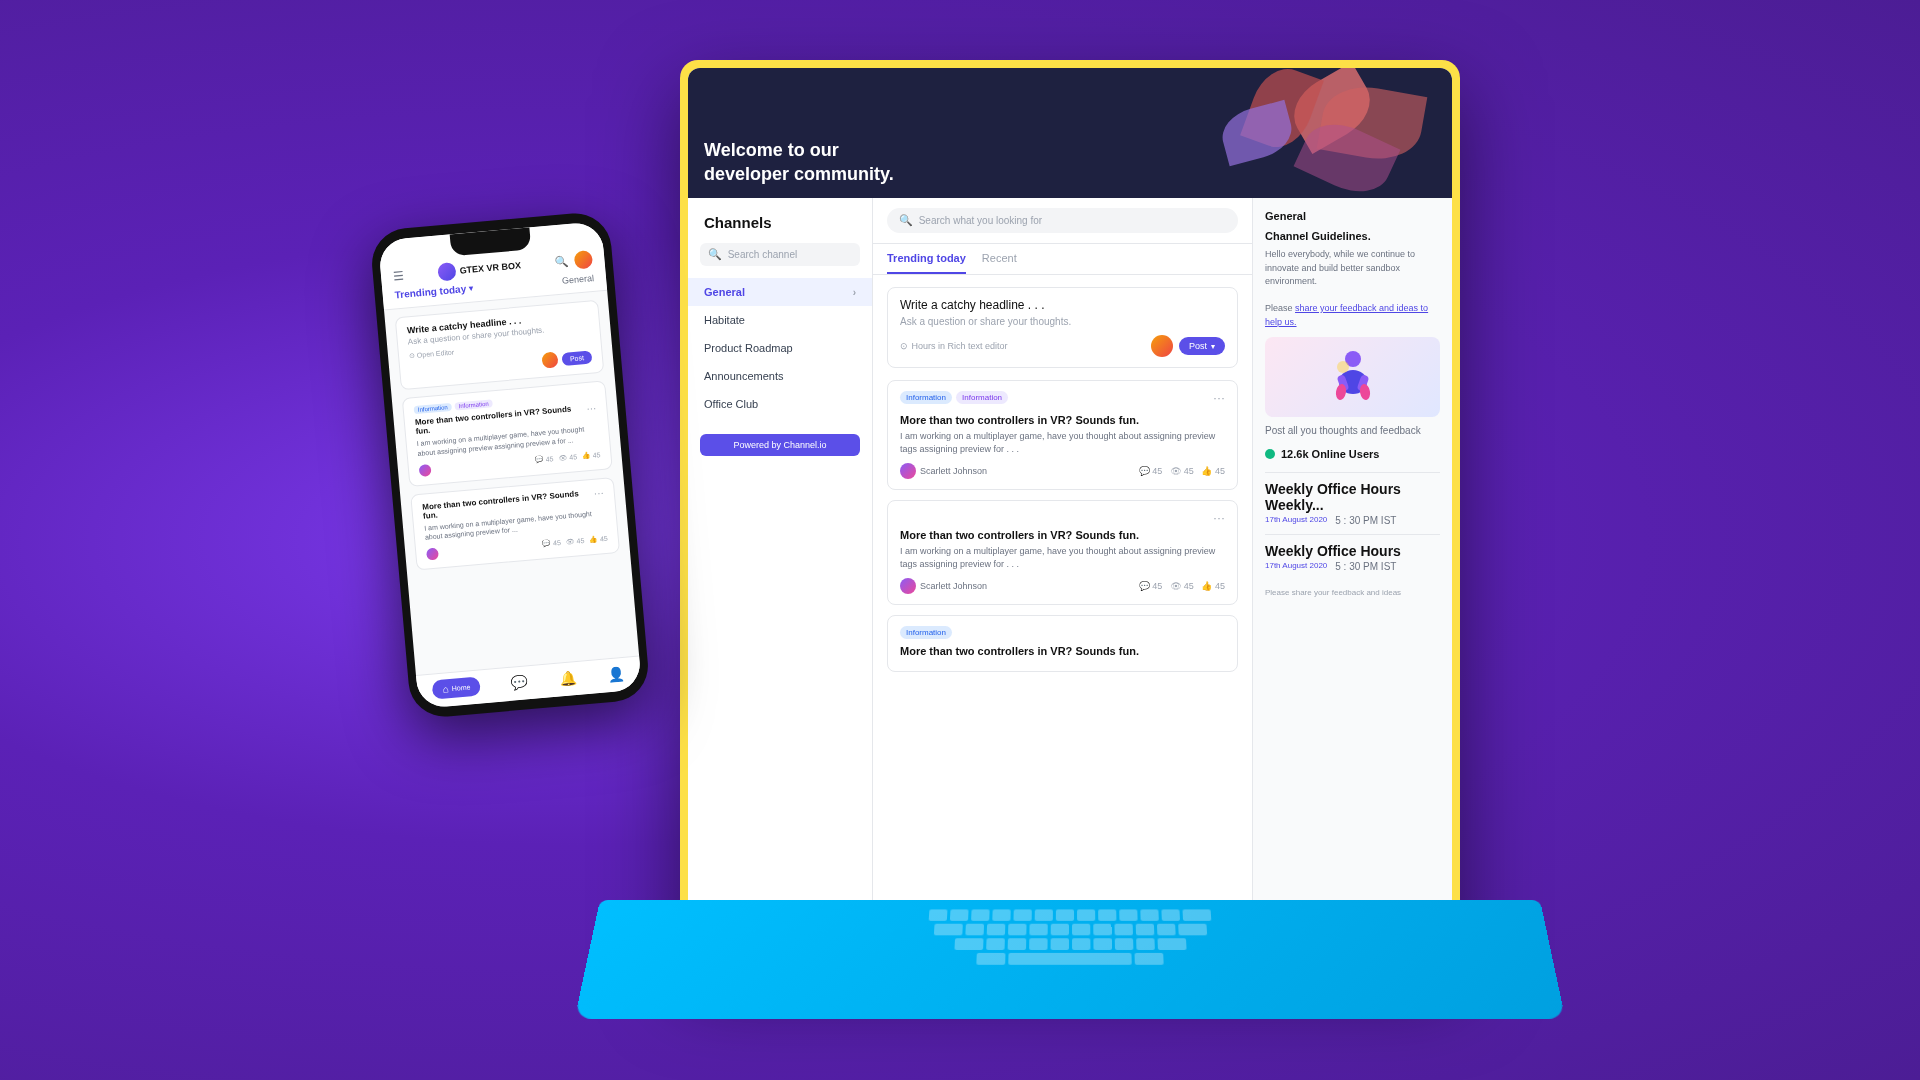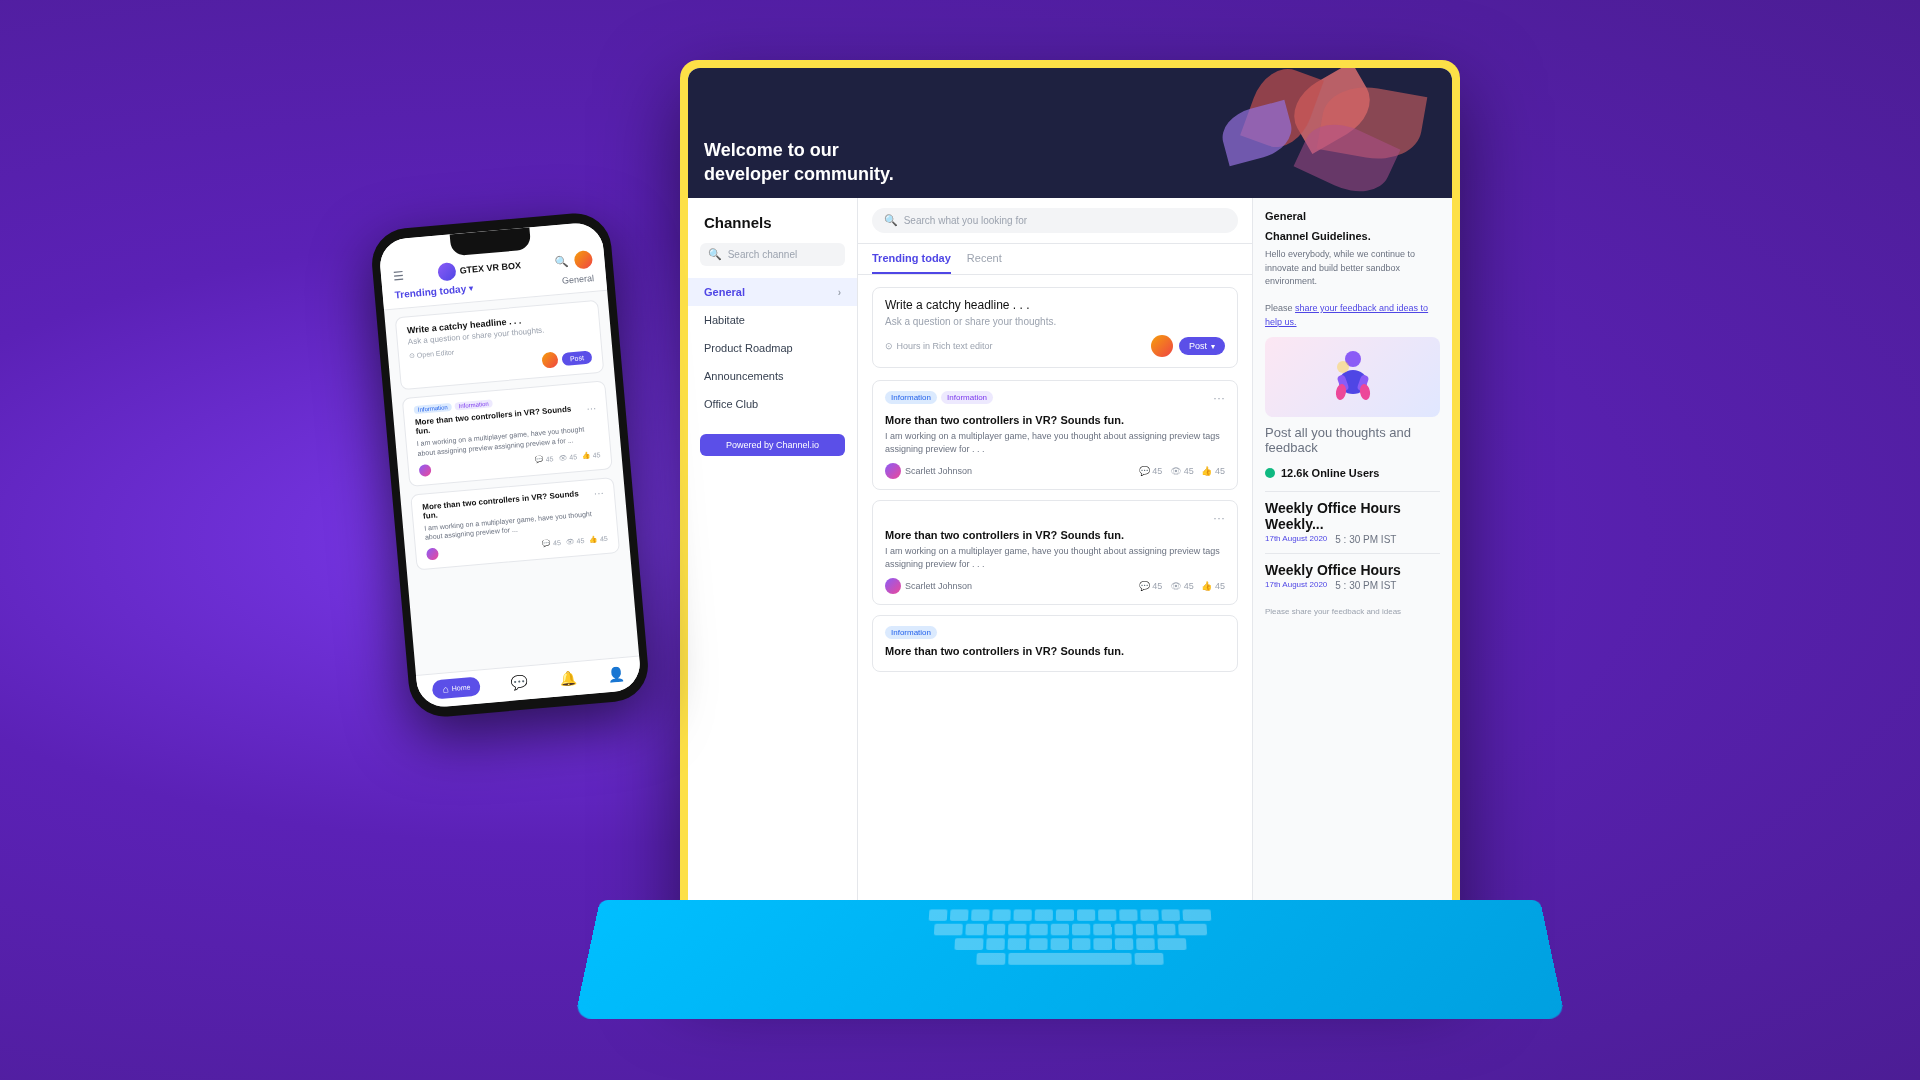--- a/index.html
+++ b/index.html
@@ -88,21 +88,21 @@
 
     
     .tablet-content {
       display: flex;
       flex: 1;
       overflow: hidden;
     }
 
     
     .tablet-sidebar {
-      width: 170px;
+      width: 185px;
       background: #fff;
       border-right: 1px solid #e5e7eb;
       flex-shrink: 0;
       padding: 16px 0;
     }
     .sidebar-title {
       font-size: 15px;
       font-weight: 700;
       color: #111;
       padding: 0 16px 12px;
@@ -354,21 +354,21 @@
       display: flex;
       align-items: center;
       justify-content: center;
       overflow: hidden;
     }
     .illustration-person {
       width: 60px;
       height: 60px;
     }
     .right-caption {
-      font-size: 13px;
+      font-size: 10px;
       color: #6b7280;
       margin-bottom: 12px;
     }
     .online-users {
       display: flex;
       align-items: center;
       gap: 6px;
       margin-bottom: 12px;
     }
     .online-dot {

